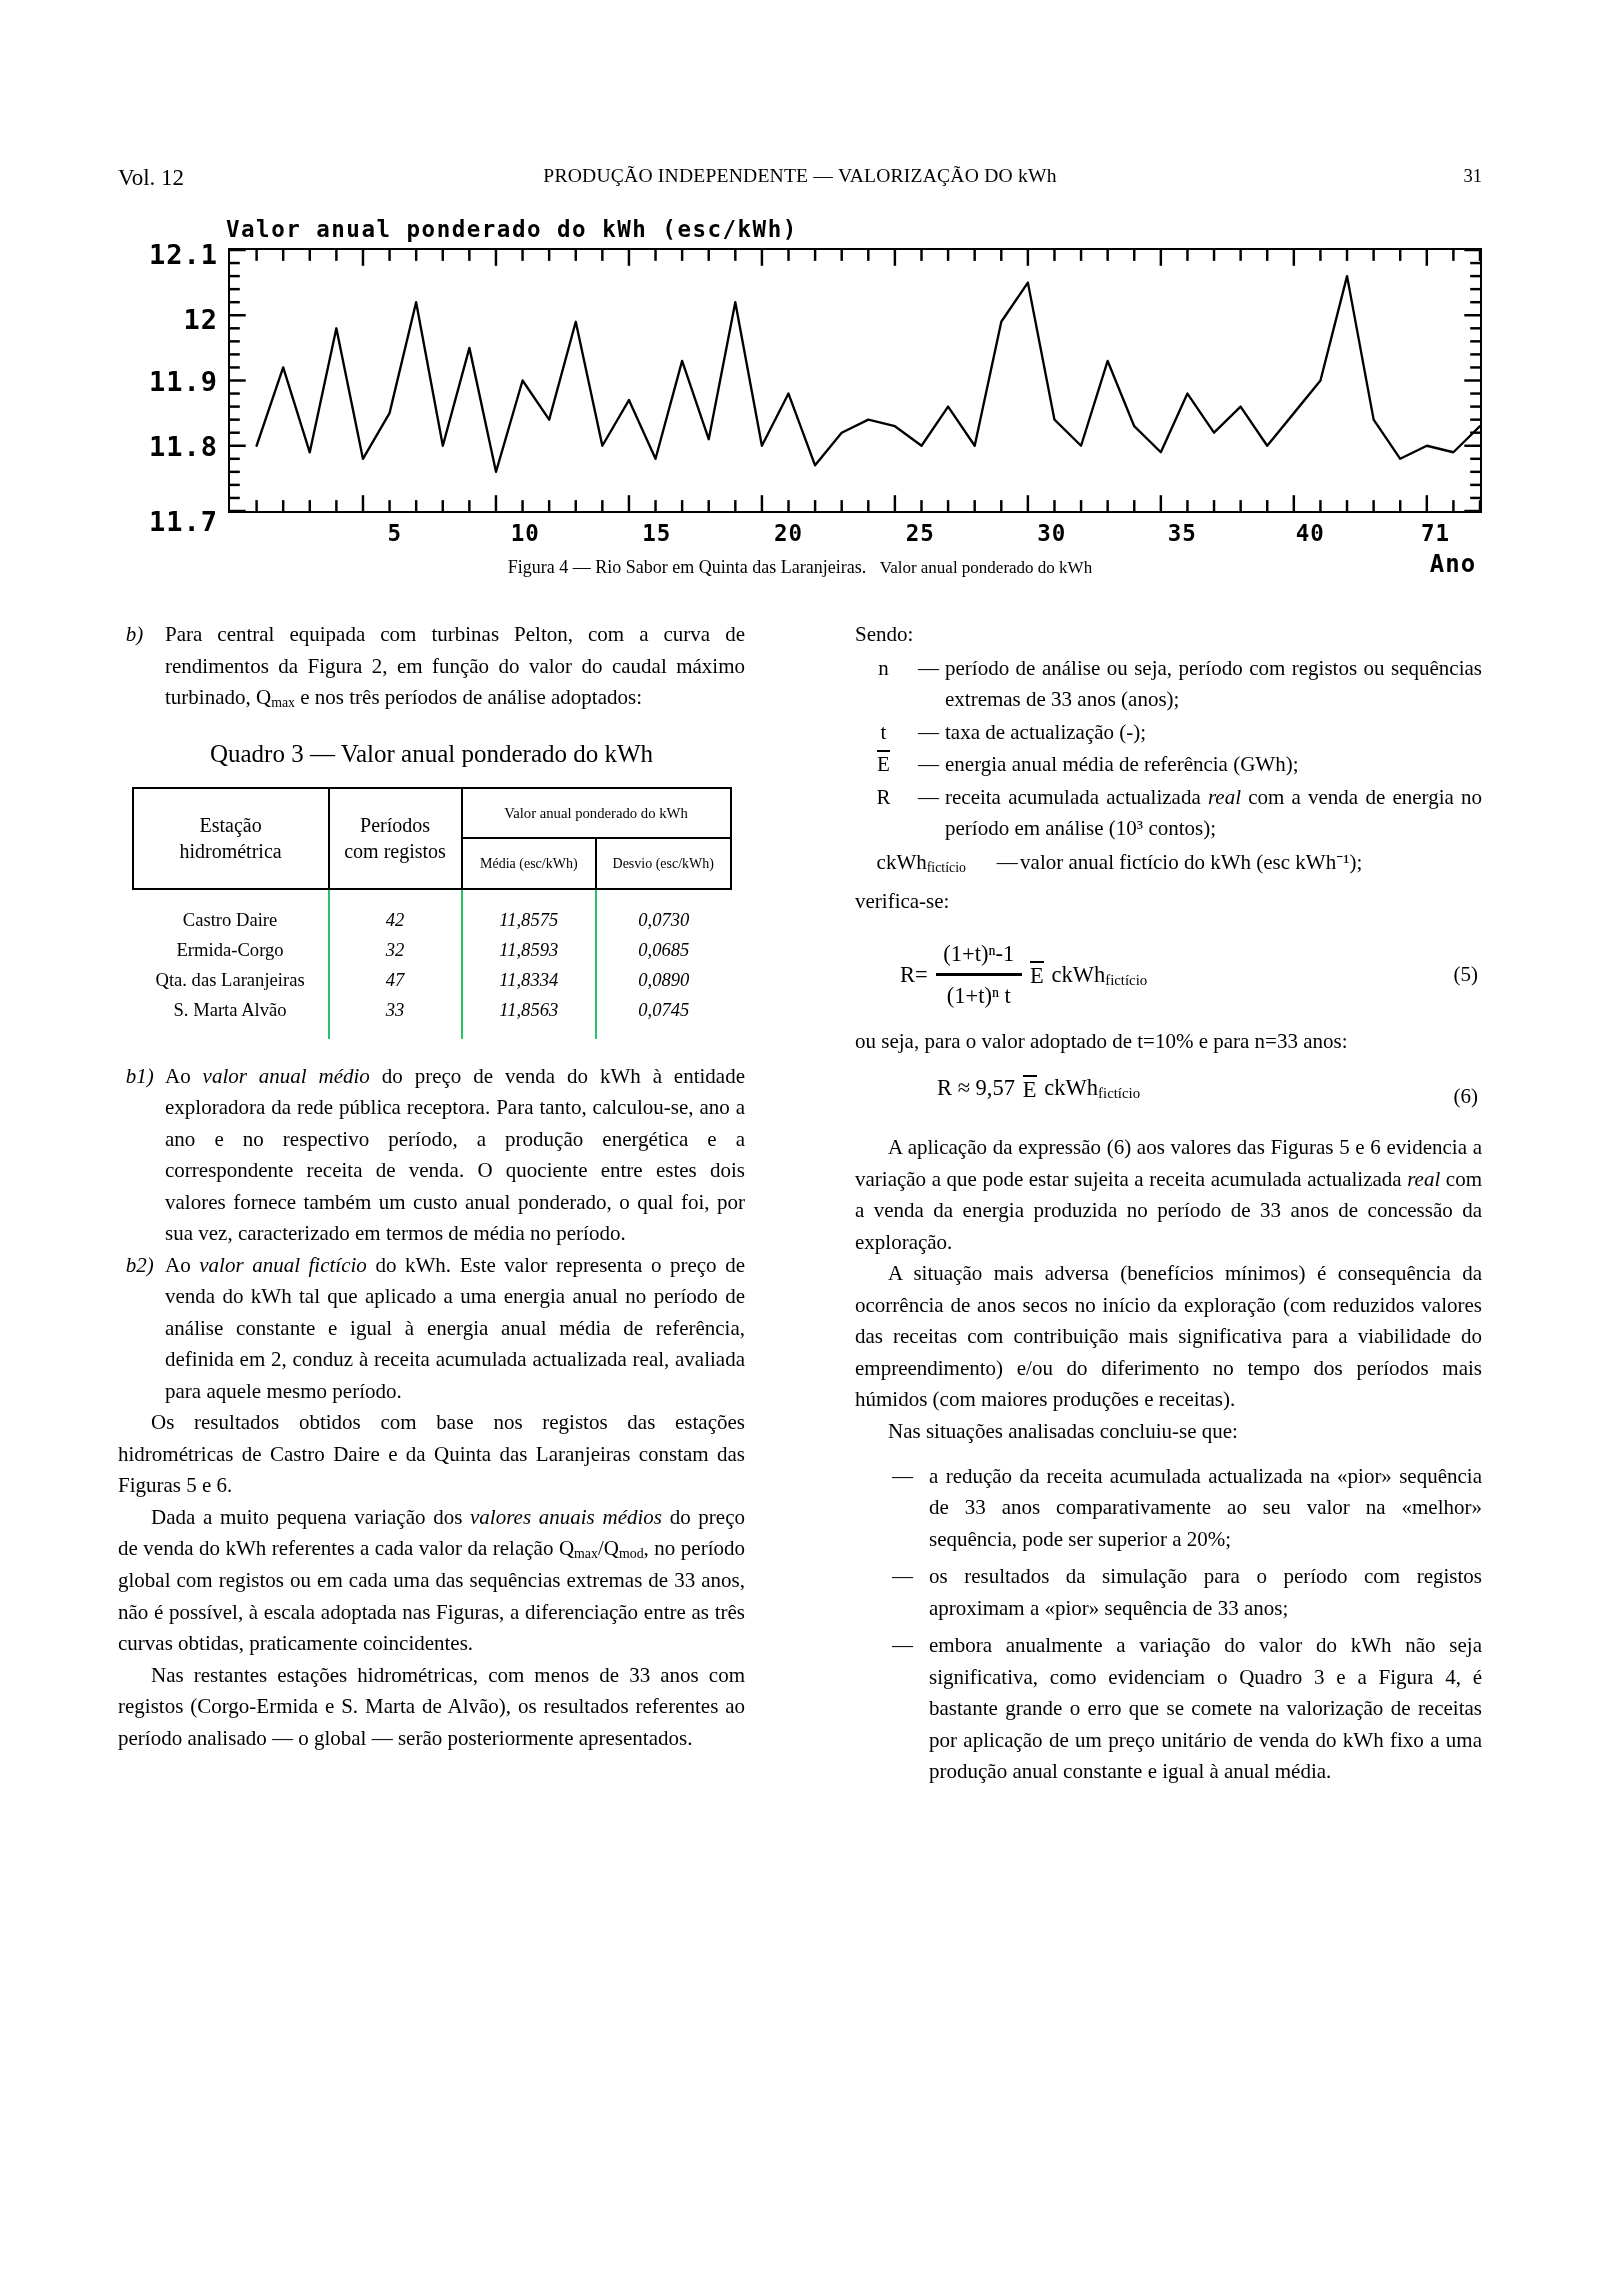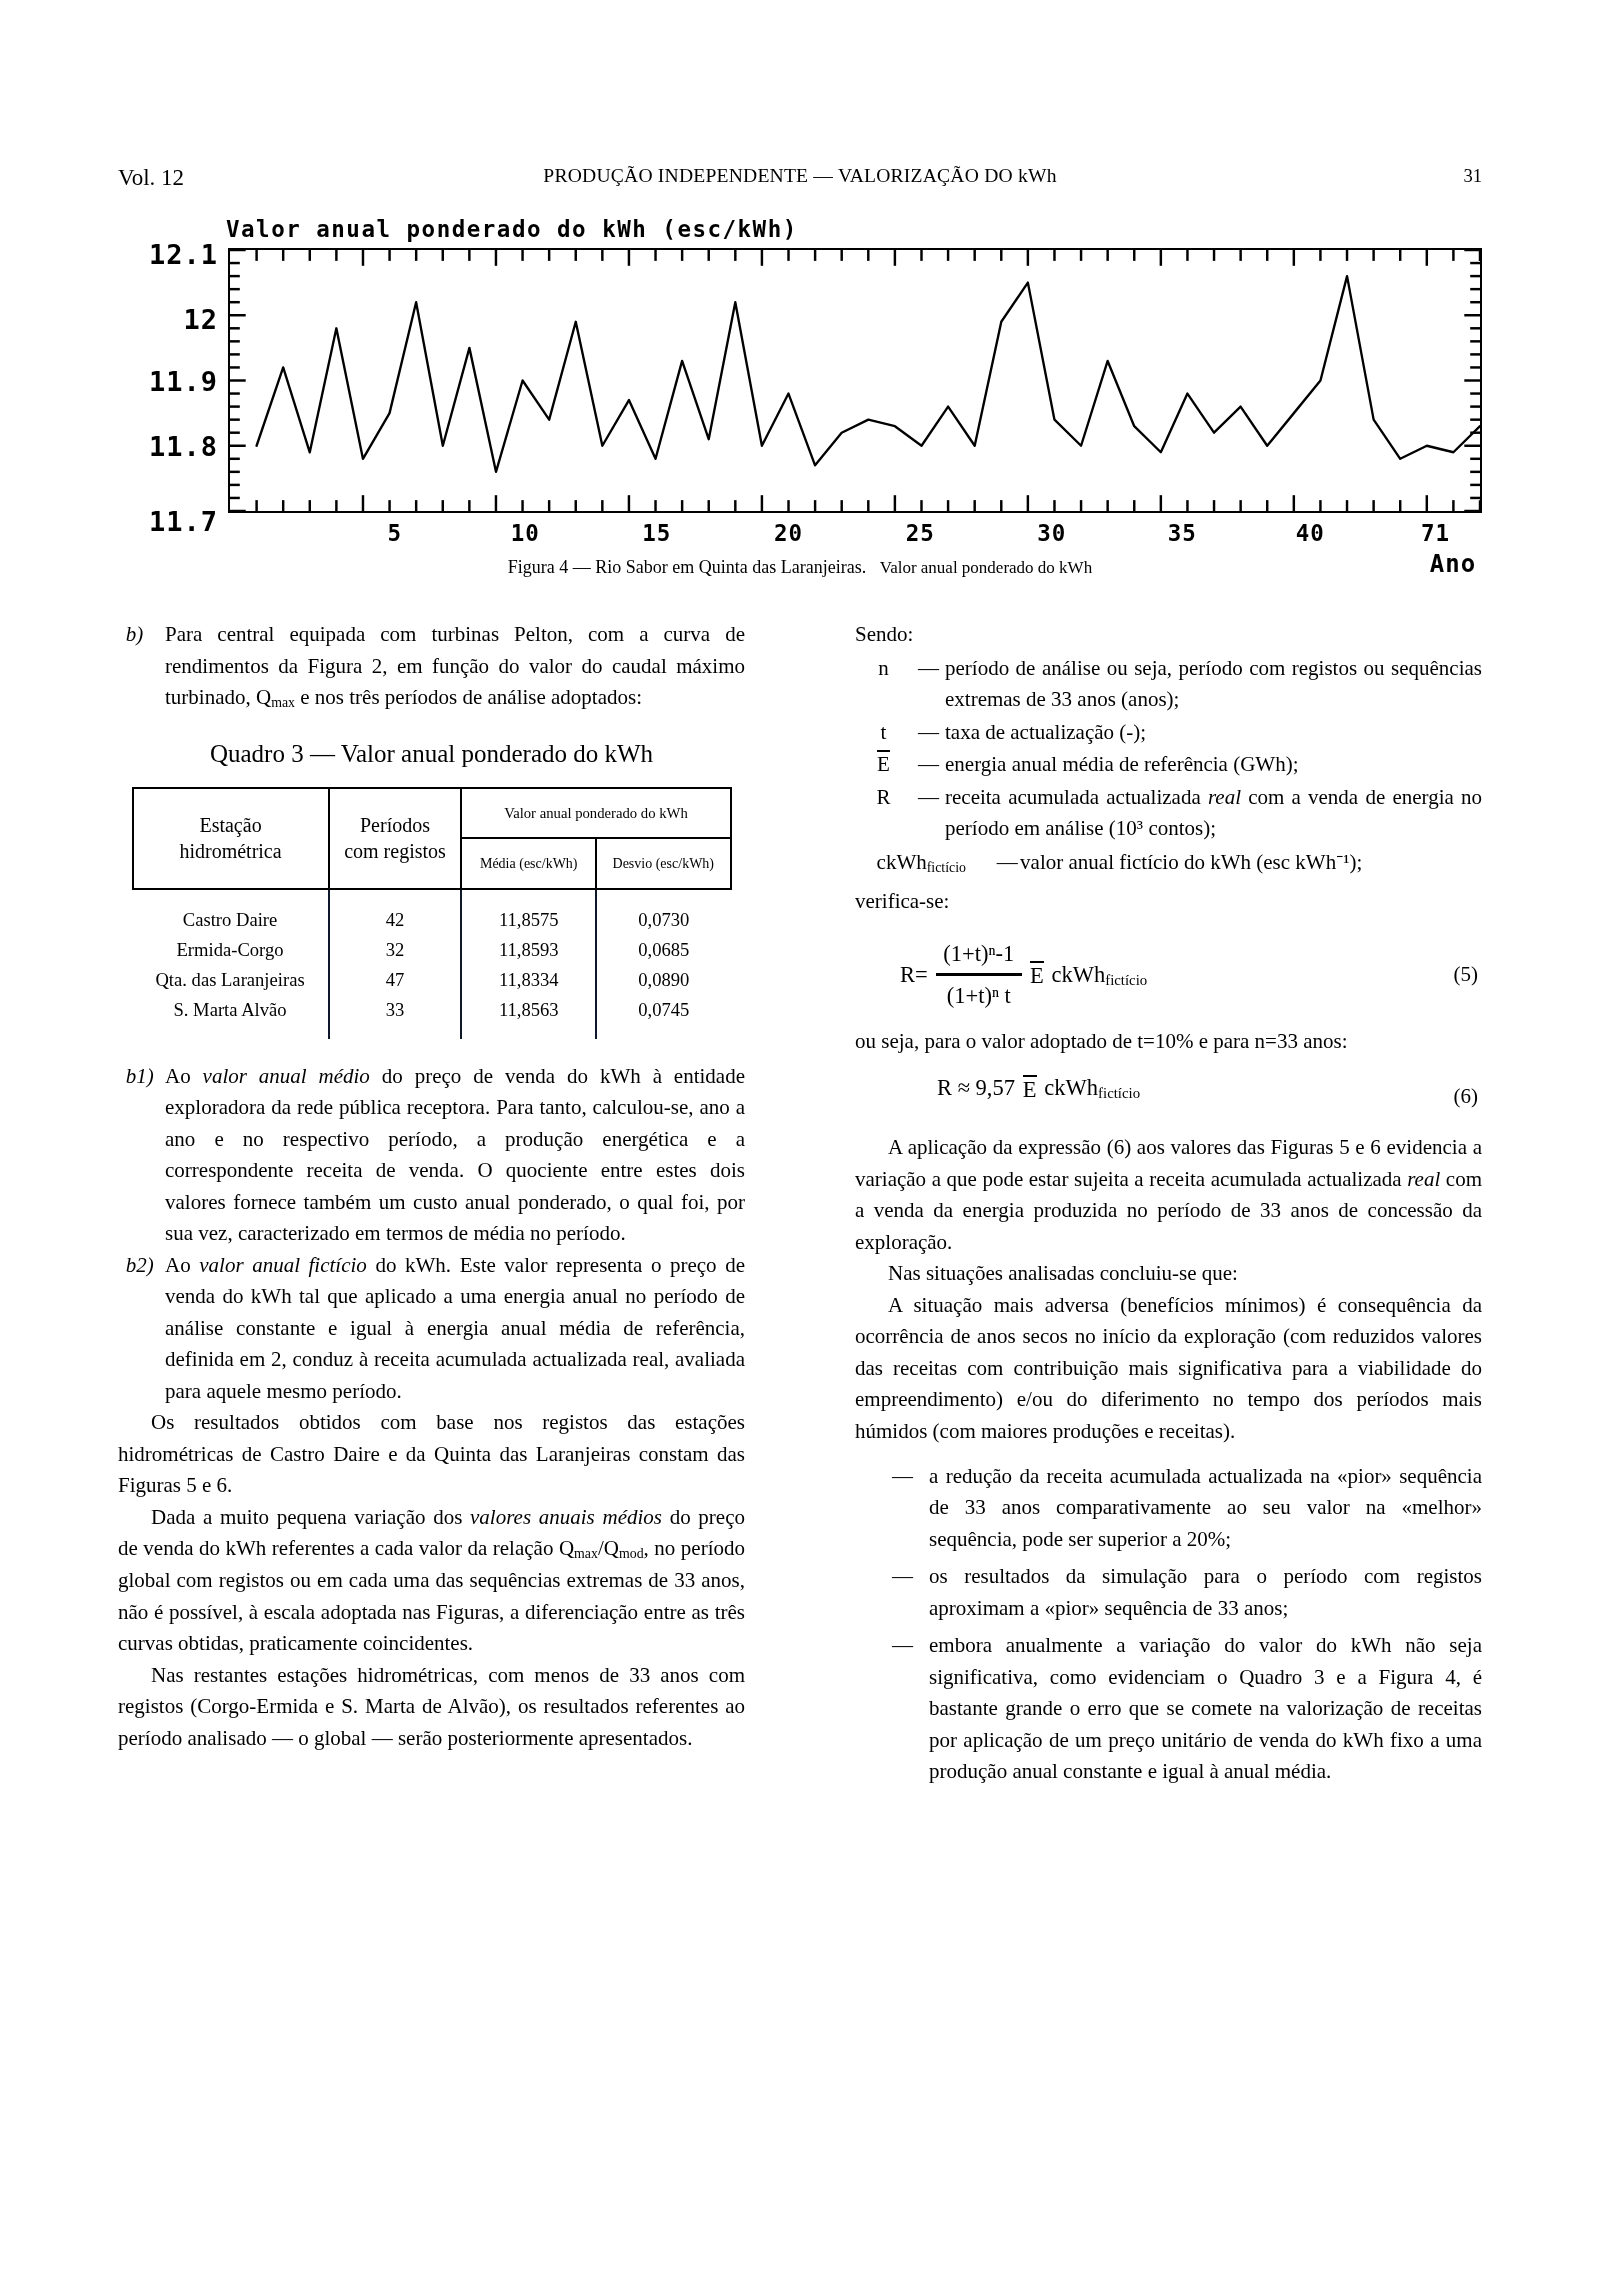--- a/index.html
+++ b/index.html
@@ -54,21 +54,21 @@
   .hang .body{flex:1;text-align:justify;}
 
   
   .quadro-title{text-align:center;font-size:25px;margin:21.6px 0 13.7px 0;}
   table.quadro{border-collapse:collapse;width:600px;margin:0 auto;font-size:14.7px;}
   table.quadro td,table.quadro th{border:2px solid #000;text-align:center;font-weight:normal;padding:2.9px 3.9px;}
   table.quadro .hdr{height:90px;font-size:20px;line-height:1.3;}
   table.quadro .spanhdr{height:43px;font-size:14.7px;}
   table.quadro .subhdr{height:43px;font-size:14px;}
   table.quadro td.data{font-size:18.6px;padding:1px 3.9px;border:none;}
-  table.quadro tr.datarow td.vline{border-left:2px solid #0f172a;border-right:none;border-top:none;border-bottom:none;}
+  table.quadro tr.datarow td.vline{border-left:2px solid #22c55e;border-right:none;border-top:none;border-bottom:none;font-style:italic;}
 
   
   .defs{margin-top:2px;}
   .defrow{display:flex;margin-top:1px;}
   .defrow .sym{width:57px;flex:0 0 57px;text-align:center;white-space:nowrap;}
   .defrow .dash{width:33px;flex:0 0 33px;text-align:center;}
   .defrow .txt{flex:1;text-align:justify;}
   .defrow.wide .sym{width:118px;flex:0 0 118px;text-align:left;padding-left:21.6px;}
   .defrow.wide .dash{width:25.5px;flex:0 0 25.5px;}
 
@@ -421,23 +421,23 @@
         <span class="ovr">E</span>
         <span><span>ckWh</span><sub>fictício</sub></span>
       </div>
       <span class="num">(6)</span>
     </div>
 
     <p class="ind">
       <span>A aplicação da expressão (6) aos valores das Figuras 5 e 6 evidencia a variação a que pode estar sujeita a receita acumulada actualizada </span><i>real</i><span> com a venda da energia produzida no período de 33 anos de concessão da exploração.</span>
     </p>
 
+    <p class="ind">A situação mais adversa (benefícios mínimos) é consequência da ocorrência de anos secos no início da exploração (com reduzidos valores das receitas com contribuição mais significativa para a viabilidade do empreendimento) e/ou do diferimento no tempo dos períodos mais húmidos (com maiores produções e receitas).</p>
+
     <p class="ind">Nas situações analisadas concluiu-se que:</p>
-
-    <p class="ind">A situação mais adversa (benefícios mínimos) é consequência da ocorrência de anos secos no início da exploração (com reduzidos valores das receitas com contribuição mais significativa para a viabilidade do empreendimento) e/ou do diferimento no tempo dos períodos mais húmidos (com maiores produções e receitas).</p>
 
     <div class="bullist" id="bullet-list">
         <div class="bul">
           <div class="dash">—</div>
           <div class="txt">a redução da receita acumulada actualizada na «pior» sequência de 33 anos comparativamente ao seu valor na «melhor» sequência, pode ser superior a 20%;</div>
         </div>
         <div class="bul">
           <div class="dash">—</div>
           <div class="txt">os resultados da simulação para o período com registos aproximam a «pior» sequência de 33 anos;</div>
         </div>

